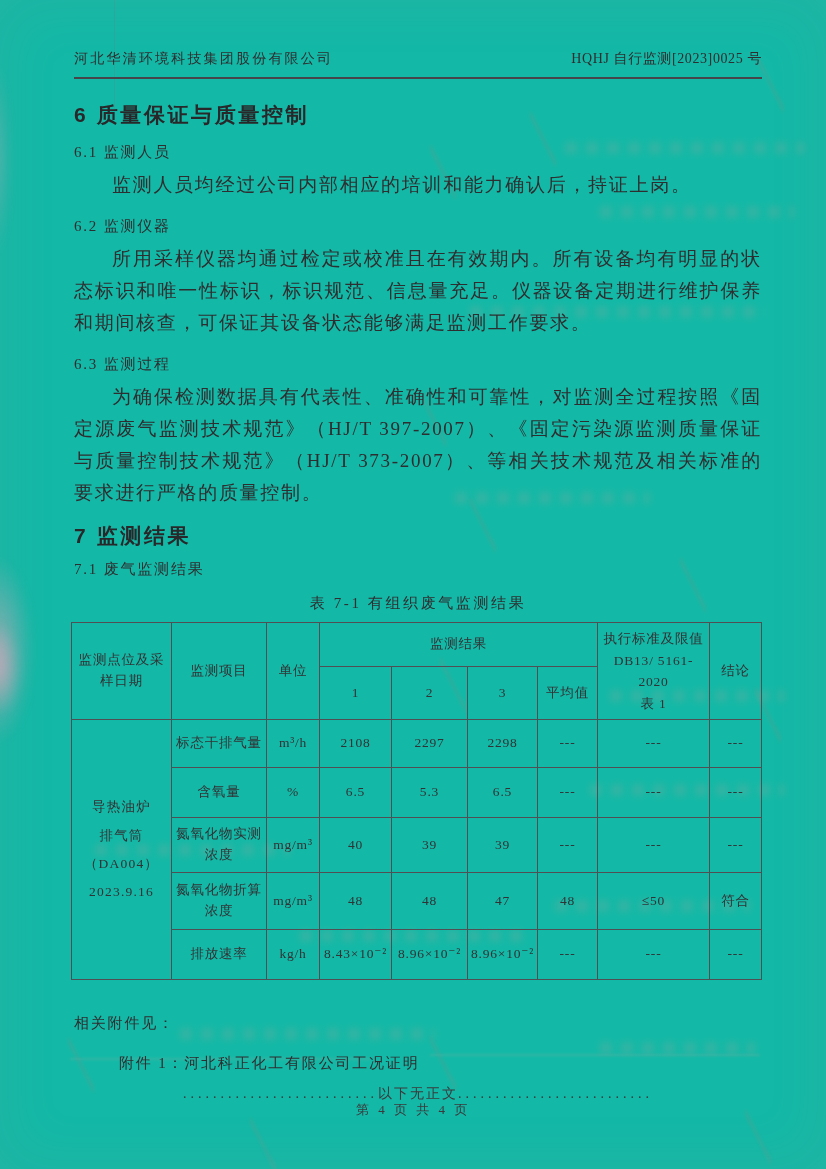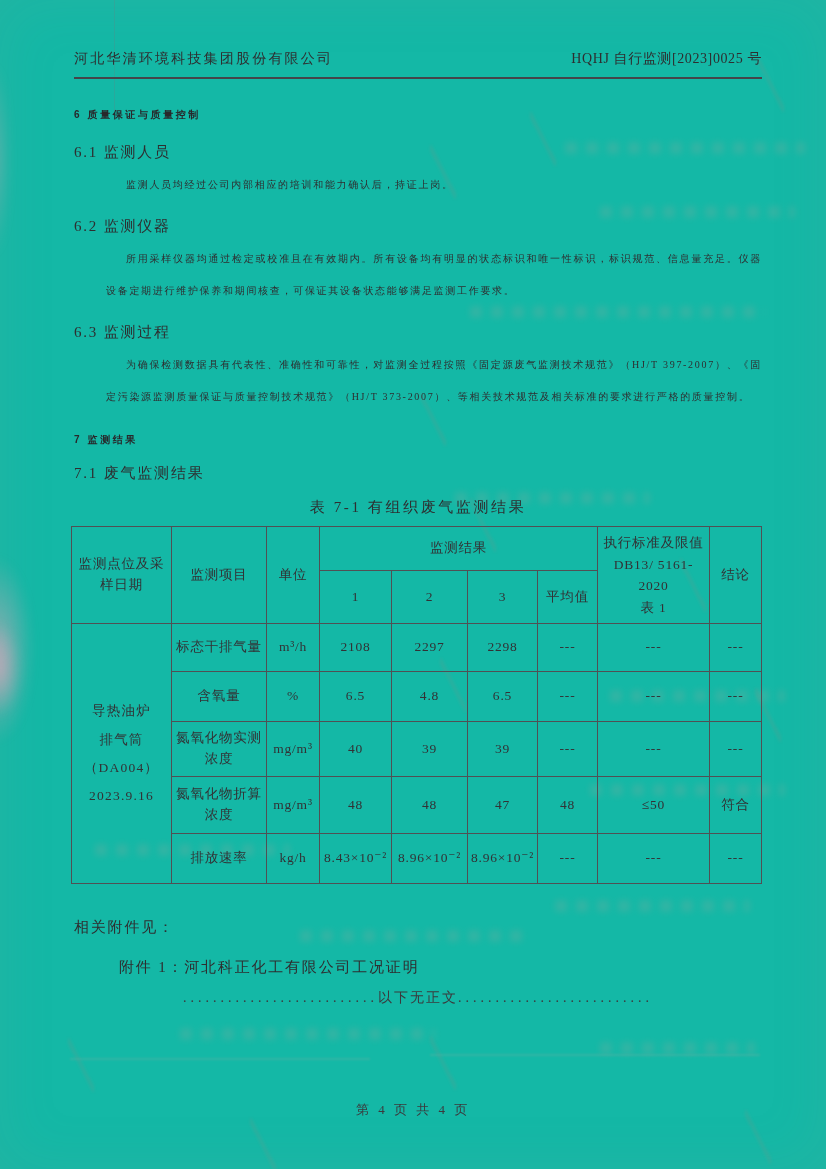--- a/index.html
+++ b/index.html
@@ -20,29 +20,29 @@
     display:flex; justify-content:space-between; align-items:flex-end;
     padding-bottom:9px; border-bottom:2px solid #45454a;
     font-size:14px;
   }
   .doc-header .company { letter-spacing:2.2px; }
   .doc-header .doc-no  { letter-spacing:0.6px; }
 
   
   .h-main {
     font-family:"Liberation Sans","DejaVu Sans",sans-serif;
-    font-weight:bold; font-size:10px; letter-spacing:2.6px;
+    font-weight:bold; font-size:21px; letter-spacing:2.6px;
     margin-top:24px; line-height:24px; color:#28282b;
   }
   .h-sub {
     font-size:15px; letter-spacing:1.8px; margin-top:13px; line-height:24px;
   }
   .para {
-    font-size:10px; line-height:32px; margin-top:5px;
-    text-indent:2em; text-align:justify; letter-spacing:1.7px;margin-left:32px;
+    font-size:19px; line-height:32px; margin-top:5px;
+    text-indent:2em; text-align:justify; letter-spacing:1.7px;
   }
 
   
   .tbl-caption {
     text-align:center; font-size:15px; letter-spacing:2.6px;
     margin-top:10px; line-height:24px;
   }
   table.results {
     width:690px; margin-left:-3px; margin-top:7px;
     border-collapse:collapse; table-layout:fixed;
@@ -194,21 +194,21 @@
           <td>2297</td>
           <td>2298</td>
           <td>---</td>
           <td>---</td>
           <td>---</td>
         </tr>
         <tr class="r2">
           <td>含氧量</td>
           <td>%</td>
           <td>6.5</td>
-          <td>4.8</td>
+          <td>5.3</td>
           <td>6.5</td>
           <td>---</td>
           <td>---</td>
           <td>---</td>
         </tr>
         <tr class="r3">
           <td>氮氧化物实测浓度</td>
           <td>mg/m³</td>
           <td>40</td>
           <td>39</td>

